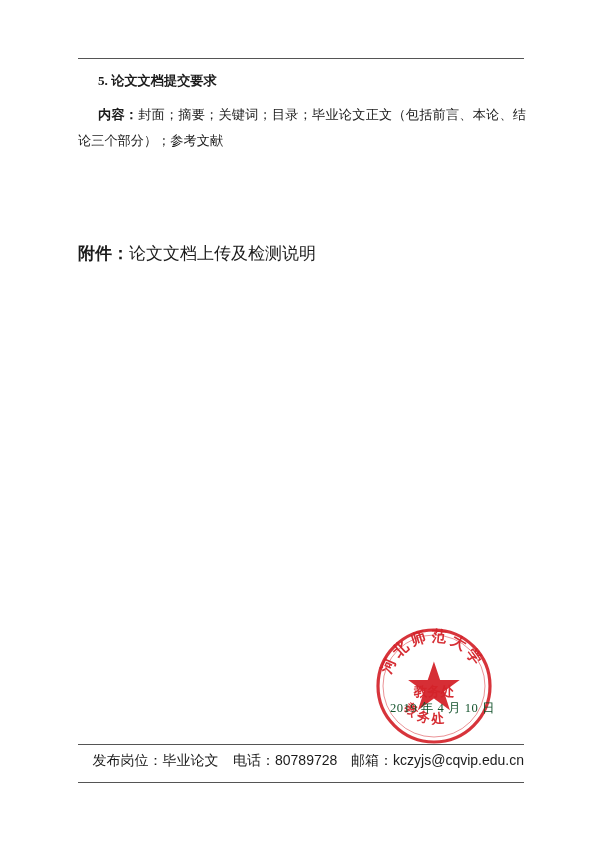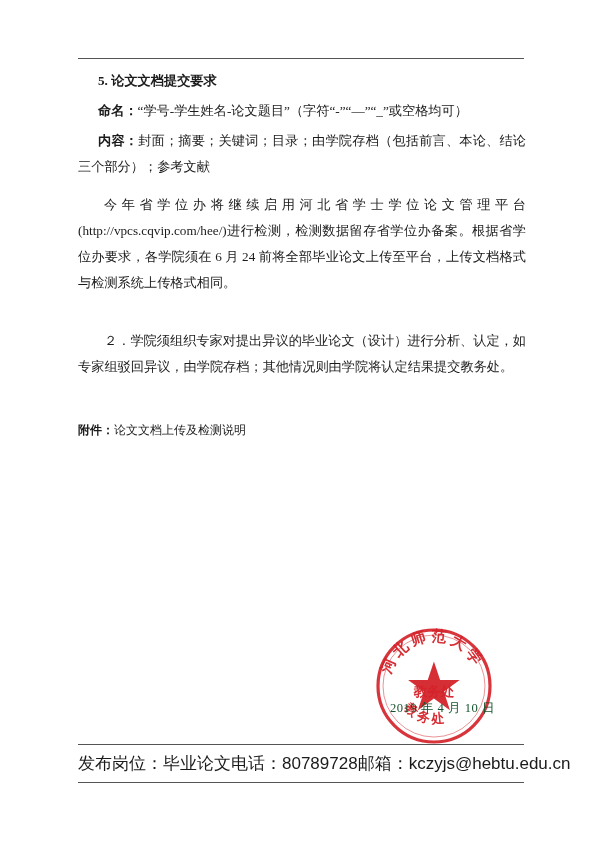--- a/index.html
+++ b/index.html
@@ -48,23 +48,23 @@
   .indent2 {
     text-indent: 26px;
   }
   .bold {
     font-weight: bold;
   }
   .gap-s { height: 4px; }
   .gap-l { height: 24px; }
 
   .attach {
-    font-size: 12px;
+    font-size: 17px;
     line-height: 22px;
-    font-family: Liberation Mono, monospace;
+    font-family: Liberation Sans, sans-serif;
   }
   .attach .lbl { font-weight: bold; }
 
   
   .seal {
     position: absolute;
     left: 372px;
     top: 624px;
     width: 124px;
     height: 124px;
@@ -98,60 +98,57 @@
     height: 1px;
     background: #555;
   }
   .footer {
     position: absolute;
     left: 78px;
     top: 752px;
     width: 446px;
     display: flex;
     align-items: center;
-    font-size: 17px;
+    font-size: 14px;
     font-family: "Liberation Sans", "DejaVu Sans", sans-serif;
     color: #1b1b1b;
   }
   .footer .f1 { width: 168px; text-align: center; }
   .footer .f2 { width: 128px; }
   .footer .f3 { flex: 1; text-align: center; }
   .nowrap { white-space: nowrap; }
 </style>
 </head>
 <body>
 
 <div class="page">
 
   <div class="top-rule"></div>
 
   <div class="content">
 
     <p class="para indent1 bold">5. 论文文档提交要求</p>
     <div class="gap-s"></div>
 
-    <p class="para indent1"><span class="bold">命名：</span><span>“学号-学生姓名-论文题目”（字符“-”“—”“_”或空格均可）</span></p>
     <div class="gap-s"></div>
 
-    <p class="para indent1"><span class="bold">内容：</span><span>封面；摘要；关键词；目录；由学院存档（包括前言、本论、结论三个部分）；参考文献</span></p>
+    <p class="para indent1"><span class="bold">内容：</span><span>封面；摘要；关键词；目录；毕业论文正文（包括前言、本论、结论三个部分）；参考文献</span></p>
     <div class="gap-s"></div>
 
     <div class="gap-s"></div>
 
     <div class="gap-s"></div>
 
-    <p class="para indent2">今年省学位办将继续启用河北省学士学位论文管理平台(http://vpcs.cqvip.com/hee/)进行检测，检测数据留存省学位办备案。根据省学位办要求，各学院须在 6 月 24 前将全部毕业论文上传至平台，上传文档格式与检测系统上传格式相同。</p>
 
     <div class="gap-l"></div>
 
     <div class="gap-s"></div>
 
     <div class="gap-s"></div>
 
-    <p class="para indent2">２．学院须组织专家对提出异议的毕业论文（设计）进行分析、认定，如专家组驳回异议，由学院存档；其他情况则由学院将认定结果提交教务处。</p>
     <div class="gap-s"></div>
 
 
     <div class="gap-l"></div>
 
     <p class="attach"><span class="lbl">附件：</span><span>论文文档上传及检测说明</span></p>
   </div>
 
   <div class="seal">
     <svg width="124" height="124" viewBox="0 0 124 124" aria-hidden="true">
@@ -174,16 +171,16 @@
   </div>
 
   <div class="date-line nowrap">2019 年 4 月 10 日</div>
 
   <div class="footer-rule-top"></div>
   <div class="footer-rule-bottom"></div>
 
   <div class="footer">
     <div class="f1 nowrap"><span>发布岗位：</span><span>毕业论文</span></div>
     <div class="f2 nowrap"><span>电话：</span><span>80789728</span></div>
-    <div class="f3 nowrap"><span>邮箱：</span><span>kczyjs@hebtu.edu.cn</span></div>
+    <div class="f3 nowrap"><span>邮箱：</span><span>kczyjs@cqvip.edu.cn</span></div>
   </div>
 
 </div>
 
 </body></html>

